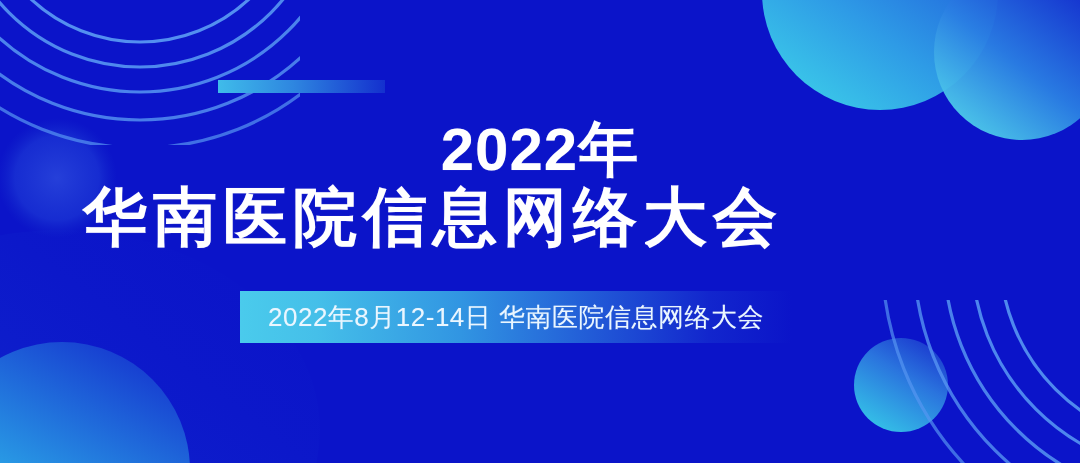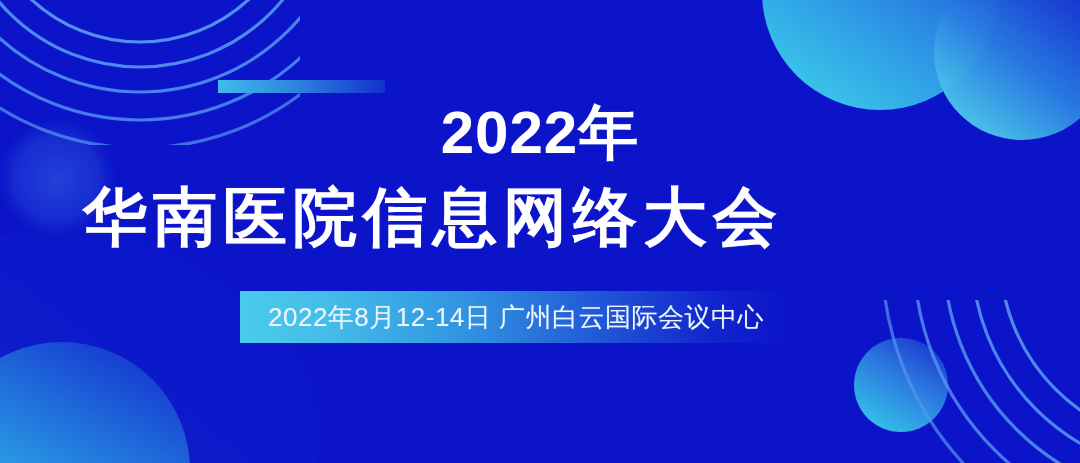--- a/index.html
+++ b/index.html
@@ -35,21 +35,21 @@
     position: absolute;
     left: 218px;
     top: 80px;
     width: 167px;
     height: 13px;
     background: linear-gradient(90deg, #3FBCEA 0%, #2E86E0 45%, #1430CE 100%);
   }
   #year-text {
     position: absolute;
     left: 0;
-    top: 103px;
+    top: 120px;
     width: 1080px;
     text-align: center;
     color: #FFFFFF;
     font-size: 60px;
     font-weight: bold;
     letter-spacing: 1px;
     line-height: 1;
     text-shadow: 0 0 1px rgba(255,255,255,0.35);
   }
   #main-title {
@@ -170,17 +170,17 @@
 
   <div class="content">
 
     <div id="accent-bar"></div>
 
     <div id="year-text">2022年</div>
 
     <div id="main-title">华南医院信息网络大会</div>
 
     <div id="subtitle-bar">
-      <span id="subtitle-text">2022年8月12-14日  广州白云国际会议中心</span>
+      <span id="subtitle-text">2022年8月12-14日  华南医院信息网络大会</span>
     </div>
 
   </div>
 </div>
 
 </body></html>

